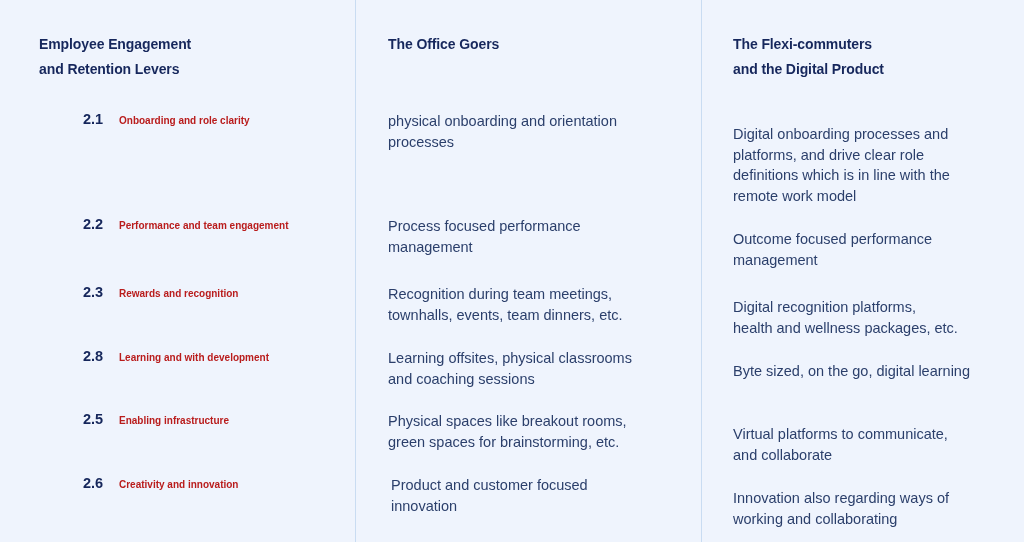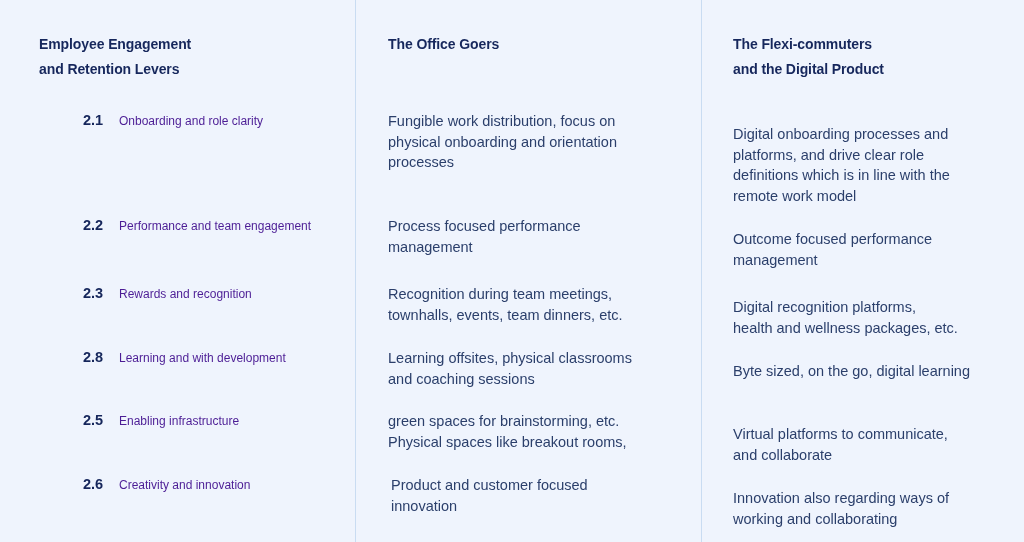--- a/index.html
+++ b/index.html
@@ -68,23 +68,23 @@
     margin-left: 44px;
   }
   .lever-num {
     font-size: 14.5px;
     font-weight: bold;
     color: #15265b;
     min-width: 36px;
     flex: 0 0 36px;
   }
   .lever-label {
-    font-size: 12px;
-    font-weight: normal;
-    color: #4c1d95;
+    font-size: 10px;
+    font-weight: bold;
+    color: #b91c1c;
     line-height: 20px;
   }
 
   
   .cell {
     position: absolute;
     font-size: 14.5px;
     line-height: 20.5px;
     color: #2b3f6b;
   }
@@ -133,39 +133,38 @@
       <span class="lever-label">Creativity and innovation</span>
     </div>
   </div>
 
   <div class="col col-office">
     <div class="col-head">
       <span class="hl">The Office Goers</span>
     </div>
 
     <div class="cell" style="top:111px">
-      <span class="ln">Fungible work distribution, focus on</span>
       <span class="ln">physical onboarding and orientation</span>
       <span class="ln">processes</span>
     </div>
     <div class="cell" style="top:216px">
       <span class="ln">Process focused performance</span>
       <span class="ln">management</span>
     </div>
     <div class="cell" style="top:284px">
       <span class="ln">Recognition during team meetings,</span>
       <span class="ln">townhalls, events, team dinners, etc.</span>
     </div>
     <div class="cell" style="top:348px">
       <span class="ln">Learning offsites, physical classrooms</span>
       <span class="ln">and coaching sessions</span>
     </div>
     <div class="cell" style="top:411px">
+      <span class="ln">Physical spaces like breakout rooms,</span>
       <span class="ln">green spaces for brainstorming, etc.</span>
-      <span class="ln">Physical spaces like breakout rooms,</span>
     </div>
     <div class="cell indent" style="top:475px">
       <span class="ln">Product and customer focused</span>
       <span class="ln">innovation</span>
     </div>
   </div>
 
   <div class="col col-flexi">
     <div class="col-head">
       <span class="hl">The Flexi-commuters</span>

